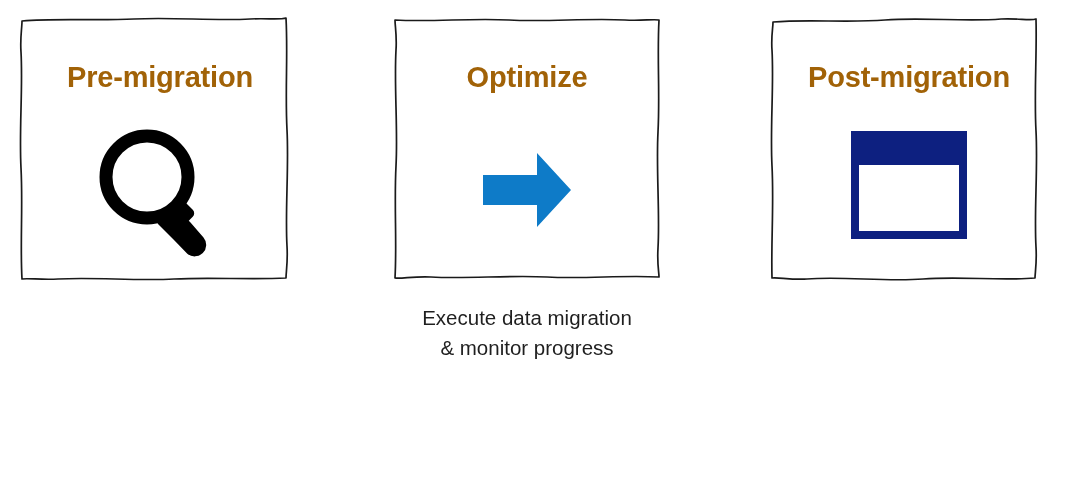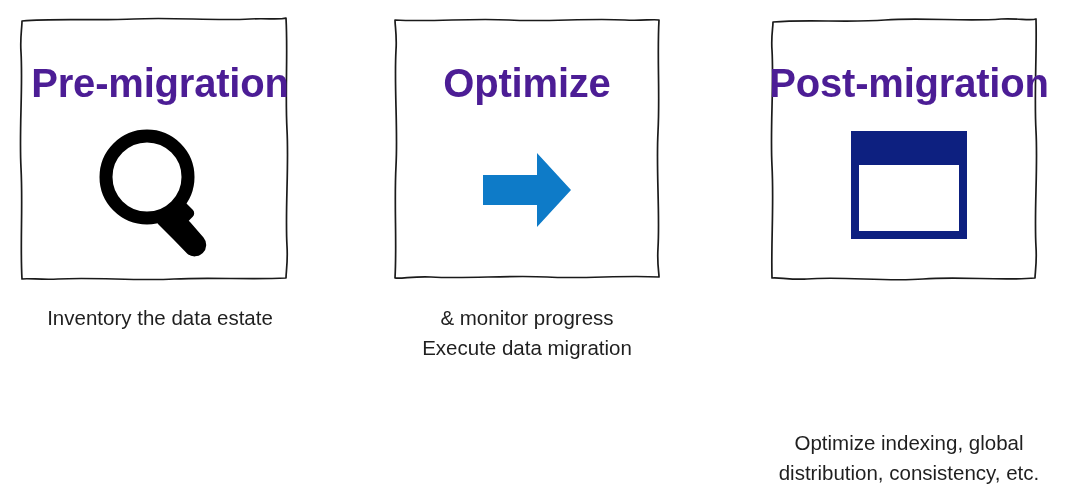--- a/index.html
+++ b/index.html
@@ -53,23 +53,23 @@
     overflow: visible;
   }
 
   
   .panel-title {
     position: absolute;
     left: 0;
     width: 100%;
     text-align: center;
     font-weight: bold;
-    font-size: 40px;
+    font-size: 29px;
     letter-spacing: -0.2px;
-    color: #4c1d95;
+    color: #a16207;
     white-space: nowrap;
   }
   .col-0 .panel-title { top: 61px; }
   .col-1 .panel-title { top: 61px; }
   .col-2 .panel-title { top: 61px; }
 
   
   .icon-slot {
     position: absolute;
     left: 0;
@@ -127,21 +127,20 @@
           <path d="M75.5,78.5 L91.5,94.5 L104.5,109.5
                    a11.5,11.5 0 0 1 -16.2,16.2
                    L74.5,111.5 L58.5,95.5 Z"></path>
           <rect x="70" y="74" width="22" height="24" rx="5" transform="rotate(45 81 86)"></rect>
         </g>
         <circle cx="48" cy="49" r="41" fill="none" stroke="#000000" stroke-width="13"></circle>
       </svg>
     </div>
 
     <div class="caption caption-main">
-      <span class="line">Inventory the data estate</span>
     </div>
   </div>
 
   <div class="col col-1">
 
     <div class="sketch-box">
       <svg viewBox="0 0 272 268" preserveAspectRatio="none" aria-hidden="true">
         <path d="M4,6 C42,8 80,4 118,6 C156,8 198,4 234,6 C250,7 262,5 268,6
                  C266,42 269,80 267,118 C265,156 269,198 267,234 C266,250 268,258 268,263
                  C232,261 194,265 156,263 C118,261 76,265 40,263 C24,262 10,265 4,264
@@ -152,22 +151,22 @@
     <div class="panel-title">Optimize</div>
 
     <div class="icon-slot">
 
       <svg width="92" height="78" viewBox="0 0 92 78">
         <path d="M2,24 L56,24 L56,2 L90,39 L56,76 L56,54 L2,54 Z" fill="#0e7bc8"></path>
       </svg>
     </div>
 
     <div class="caption caption-main">
+      <span class="line">Execute data migration</span>
       <span class="line">&amp; monitor progress</span>
-      <span class="line">Execute data migration</span>
     </div>
   </div>
 
   <div class="col col-2">
 
     <div class="sketch-box">
       <svg viewBox="0 0 272 268" preserveAspectRatio="none" aria-hidden="true">
         <path d="M5,8 C41,5 79,9 117,6 C155,3 197,8 233,5 C249,4 263,7 268,5
                  C269,41 266,79 268,117 C270,155 266,197 268,233 C269,249 267,259 267,264
                  C231,267 193,262 155,265 C117,268 75,262 39,265 C23,266 9,263 4,264
@@ -179,19 +178,15 @@
 
     <div class="icon-slot">
 
       <svg width="120" height="112" viewBox="0 0 120 112">
         <rect x="2" y="2" width="116" height="108" fill="#0d2080"></rect>
         <rect x="10" y="36" width="100" height="66" fill="#ffffff"></rect>
       </svg>
     </div>
 
 
-    <div class="caption caption-extra">
-      <span class="line">Optimize indexing, global</span>
-      <span class="line">distribution, consistency, etc.</span>
-    </div>
   </div>
 
 </div>
 
 </body></html>

